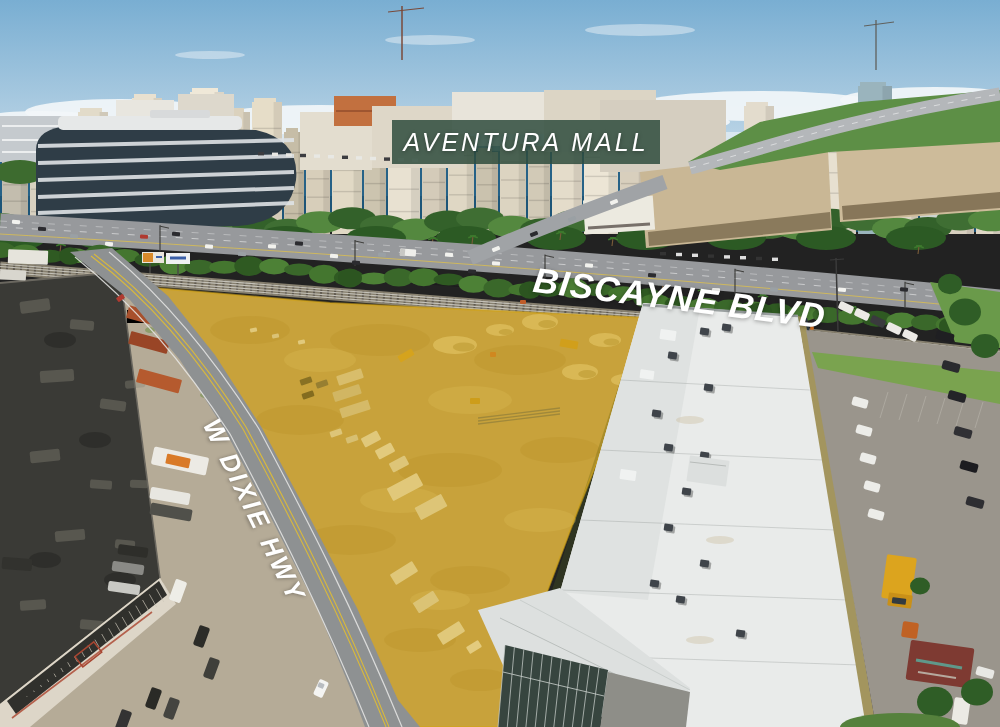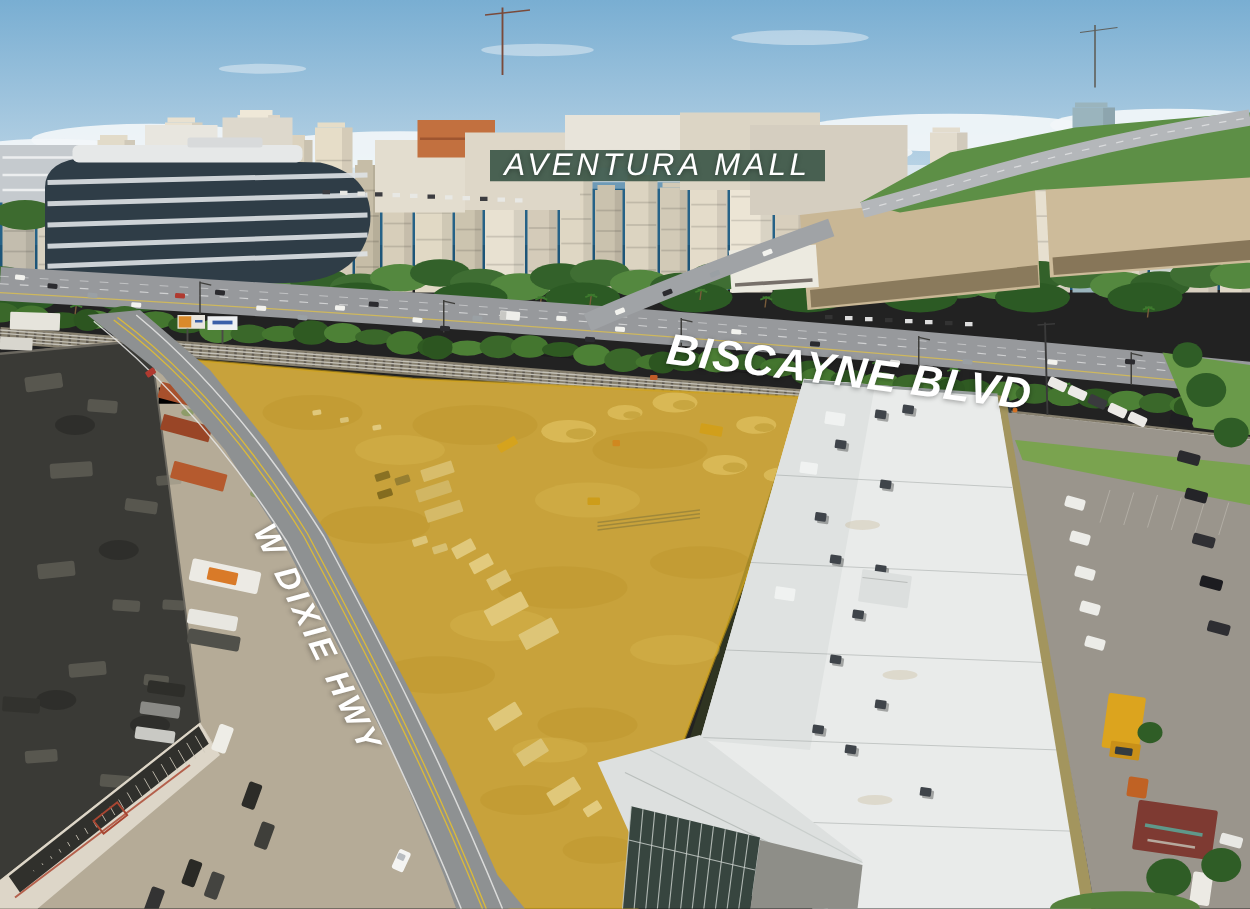--- a/index.html
+++ b/index.html
@@ -1,21 +1,21 @@
 <!DOCTYPE html>
 <html><head>
 <meta charset="utf-8">
 <style>
   html,body{margin:0;padding:0;background:#222;}
   #stage{position:relative;width:1000px;height:727px;overflow:hidden;
          font-family:"Liberation Sans",sans-serif;}
   #scene{position:absolute;left:0;top:0;width:1000px;height:727px;display:block;}
   .label{position:absolute;color:#fff;font-style:italic;white-space:nowrap;
          text-shadow:0 1px 4px rgba(0,0,0,.35);user-select:none;}
-  #mall-banner{left:392px;top:120px;width:268px;height:25px;
+  #mall-banner{left:392px;top:120px;width:268px;height:44px;
                display:flex;align-items:center;justify-content:center;
                font-size:25px;font-weight:500;letter-spacing:3px;}
   #biscayne-label{left:536px;top:260px;font-size:35px;font-weight:bold;
                   letter-spacing:1px;transform:rotate(7.2deg);transform-origin:0 0;}
   #dixie-label{left:224px;top:414px;font-size:26px;font-weight:bold;
                letter-spacing:3px;transform:rotate(64deg);transform-origin:0 0;}
 </style>
 </head>
 <body>
 

